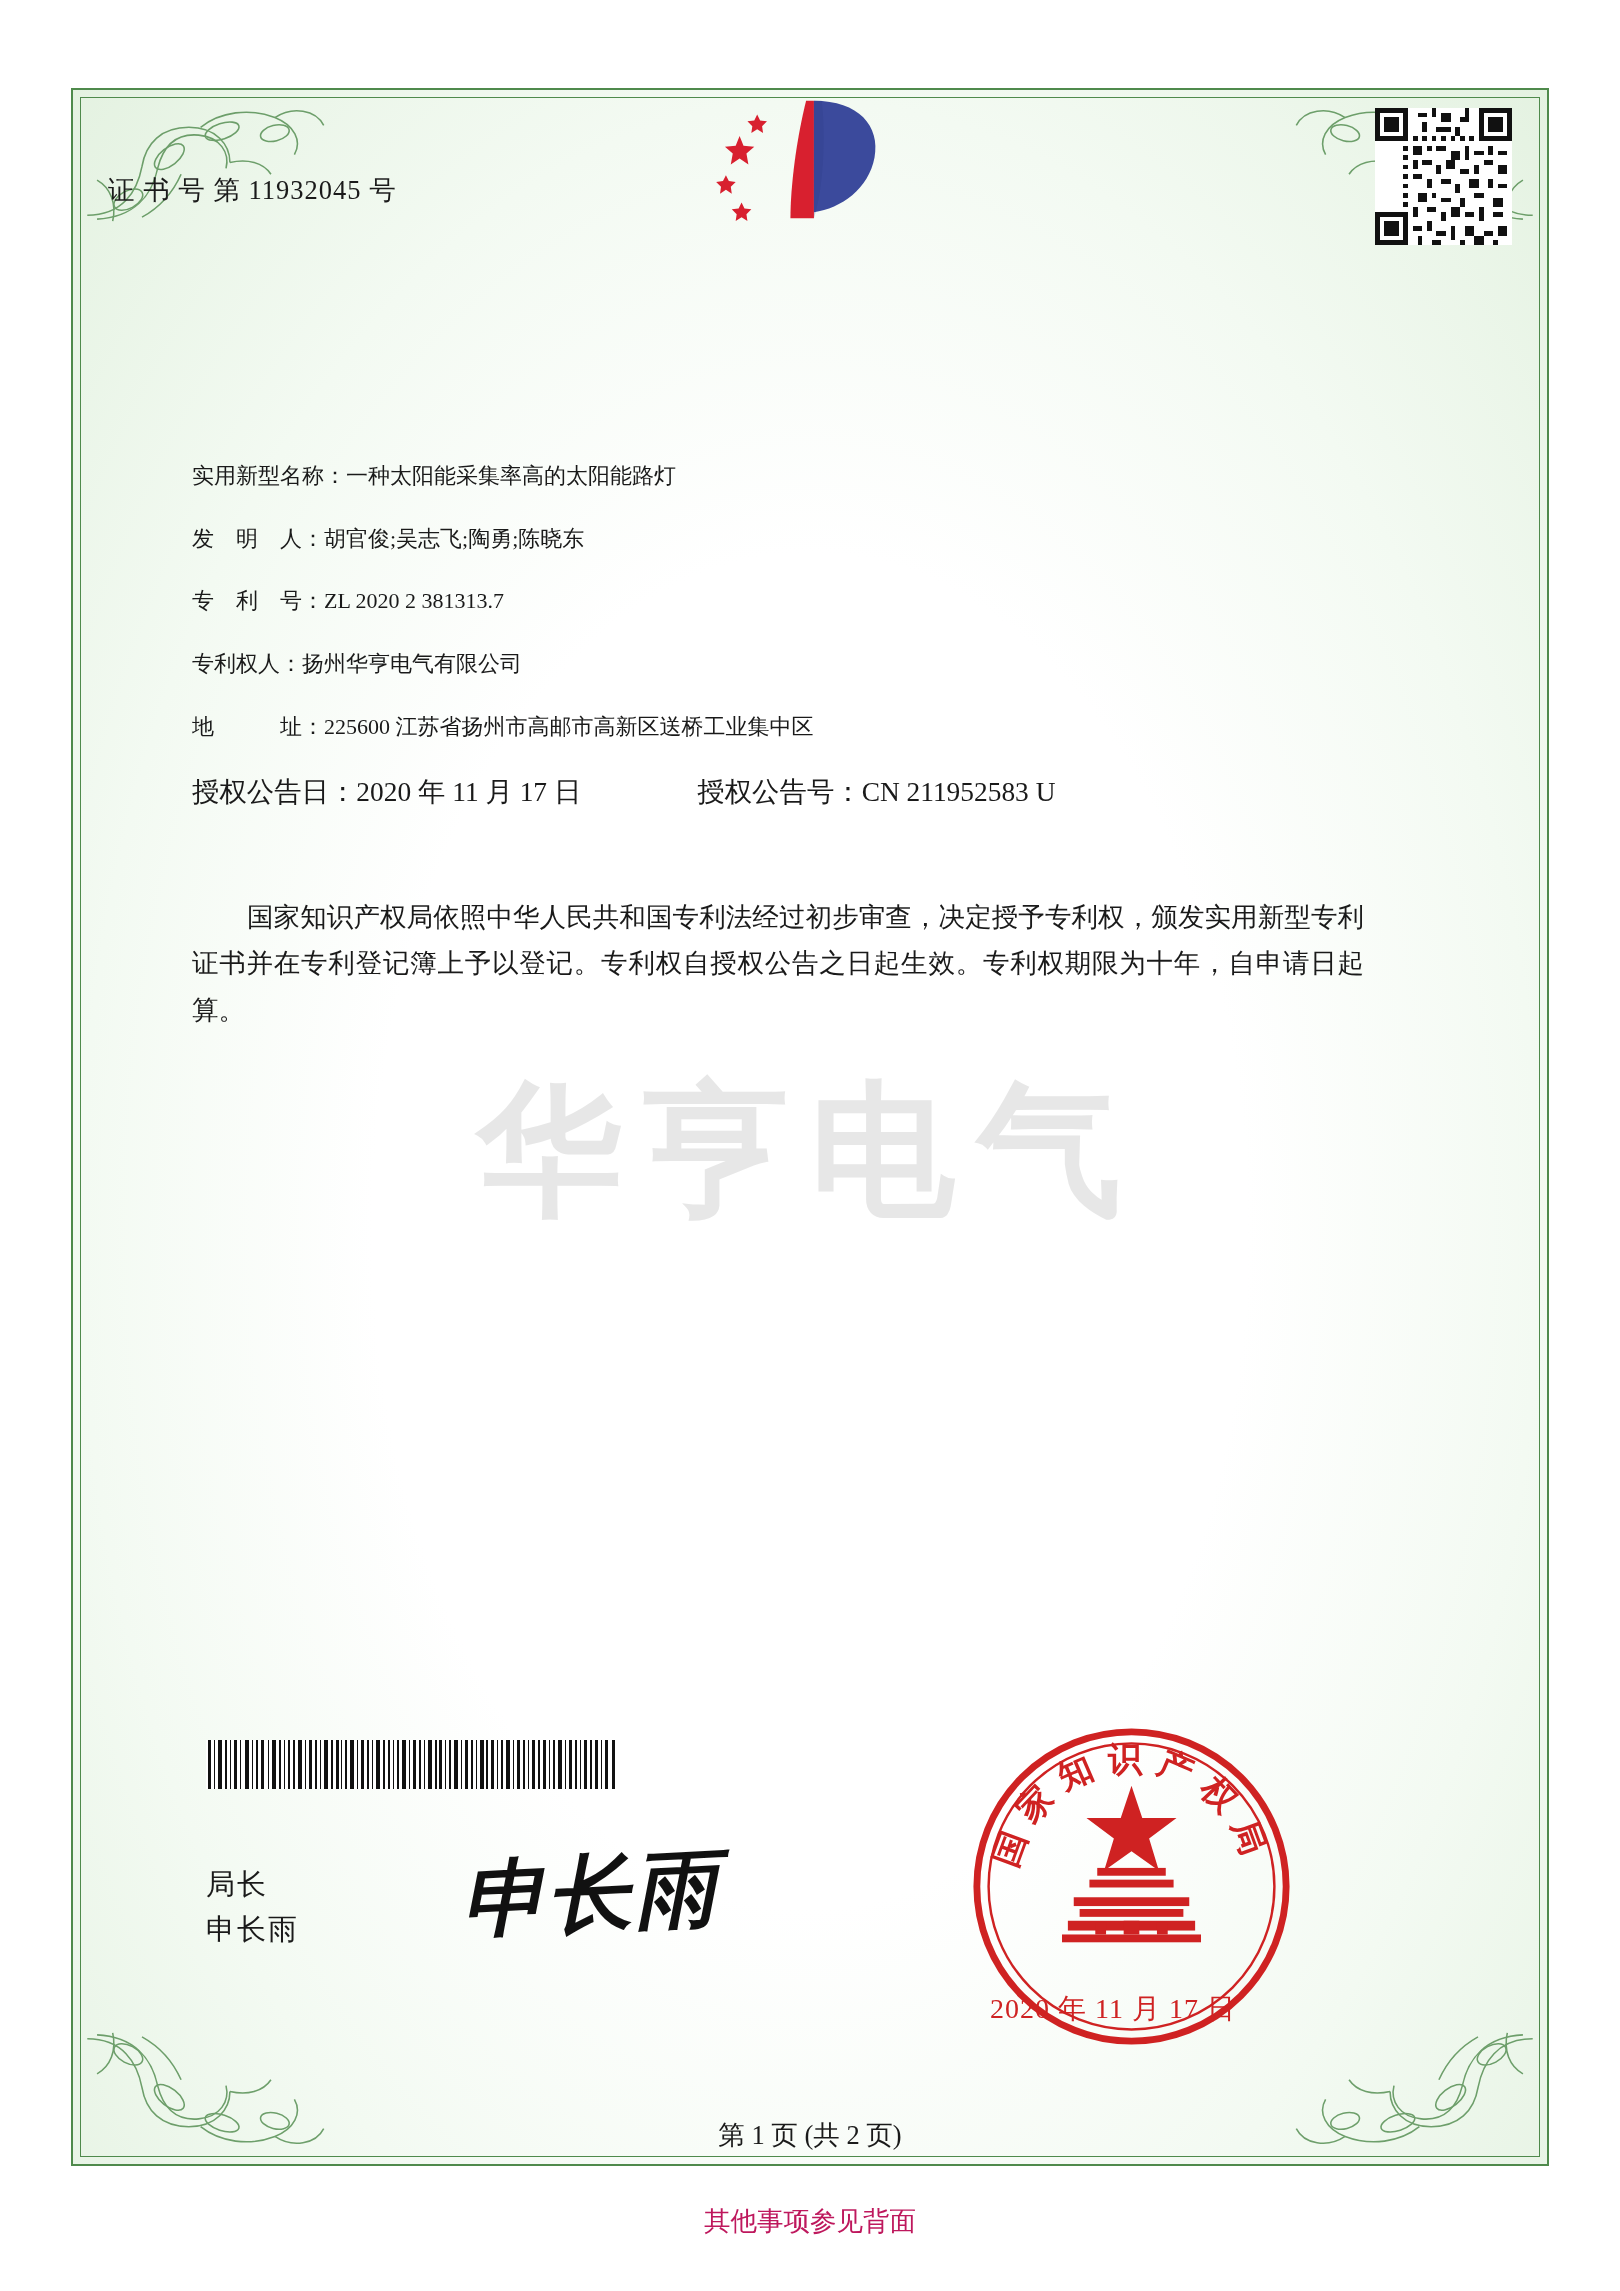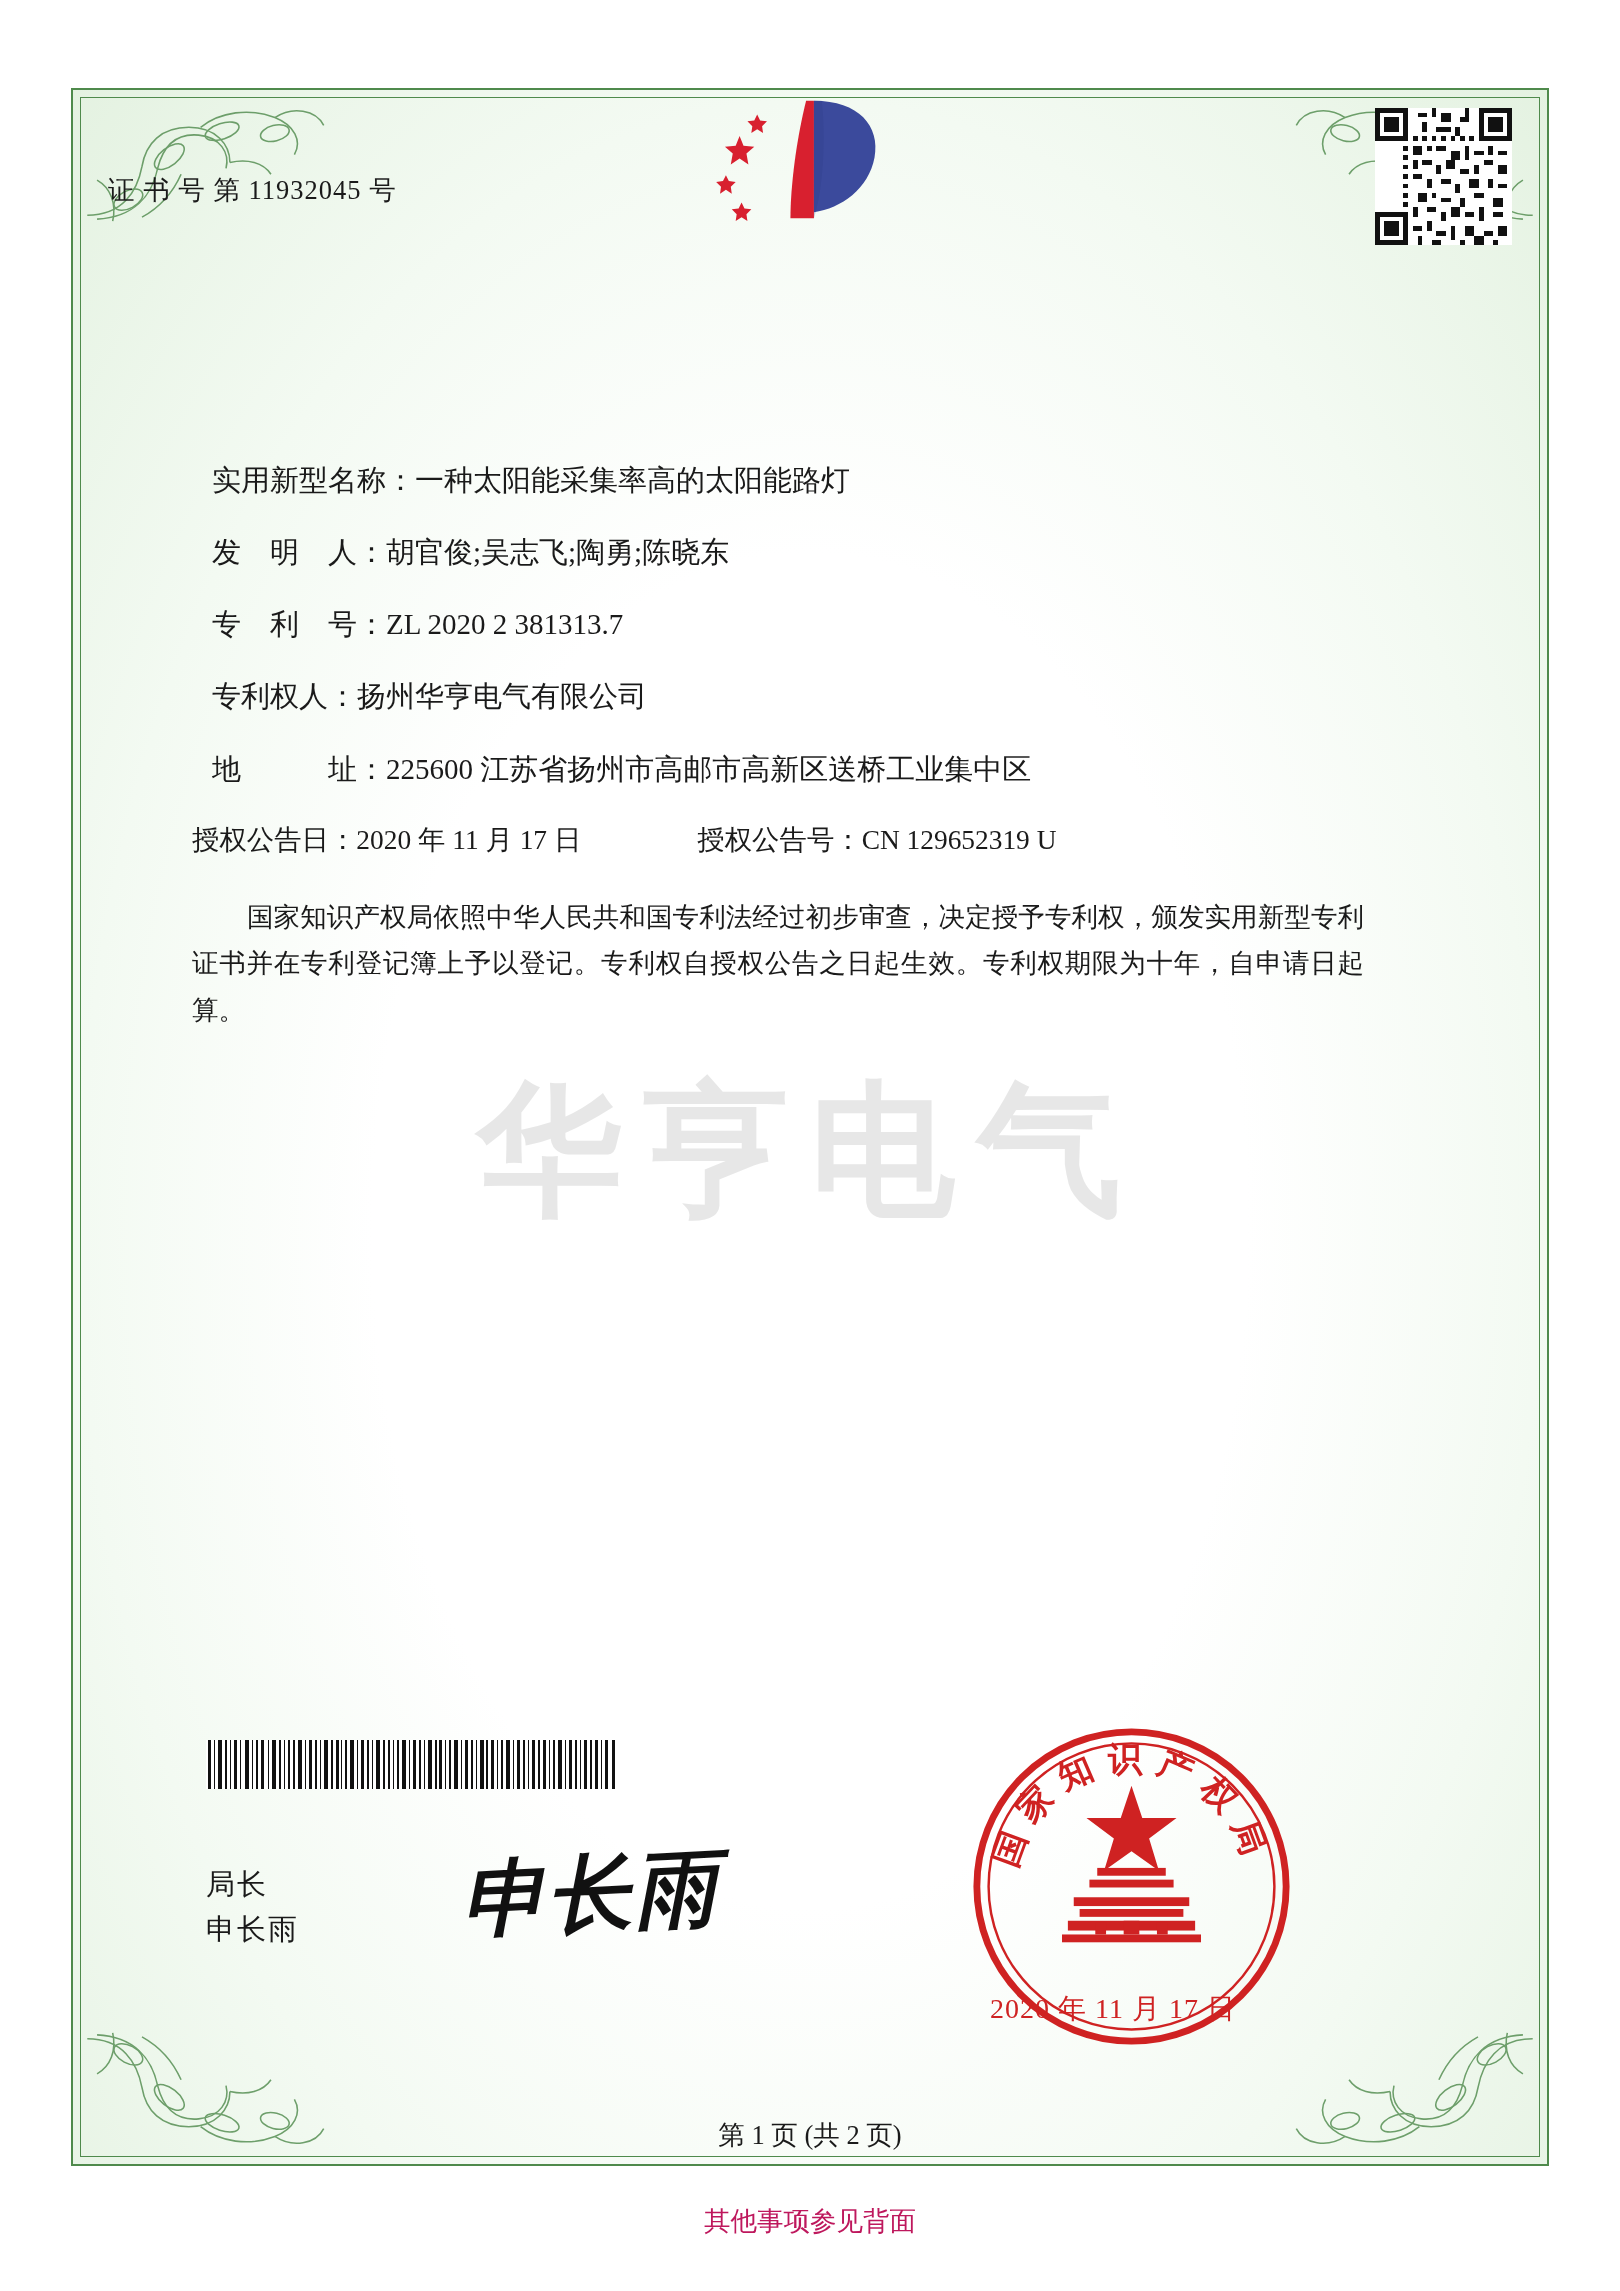--- a/index.html
+++ b/index.html
@@ -101,23 +101,22 @@
   .fields {
     position: absolute;
     left: 192px;
     top: 461px;
     width: 1157px;
   }
   .field-row {
     display: flex;
     align-items: baseline;
     margin-bottom: 33px;
-    font-size: 29px;
+    font-size: 22px;
     line-height: 1.35;
-    margin-left: 20px;
   }
   .field-label {
     white-space: pre;
     flex: none;
   }
   .field-value {
     white-space: pre-wrap;
   }
 
   .dual-row {
@@ -430,21 +429,21 @@
     </div>
     <div class="field-row">
       <span class="field-label">地　　　址：</span>
       <span class="field-value">225600 江苏省扬州市高邮市高新区送桥工业集中区</span>
     </div>
 
     <div class="dual-row">
       <span class="field-label">授权公告日：</span>
       <span class="field-value">2020 年 11 月 17 日</span>
       <span class="second">授权公告号：</span>
-      <span class="field-value">CN 129652319 U</span>
+      <span class="field-value">CN 211952583 U</span>
     </div>
   </div>
 
   <div class="paras">
     <p>国家知识产权局依照中华人民共和国专利法经过初步审查，决定授予专利权，颁发实用新型专利证书并在专利登记簿上予以登记。专利权自授权公告之日起生效。专利权期限为十年，自申请日起算。</p>
   </div>
 
   <svg class="barcode" viewBox="0 0 420 50" shape-rendering="crispEdges">
     <rect width="420" height="50" fill="#ffffff"></rect>
     <g fill="#111111">

